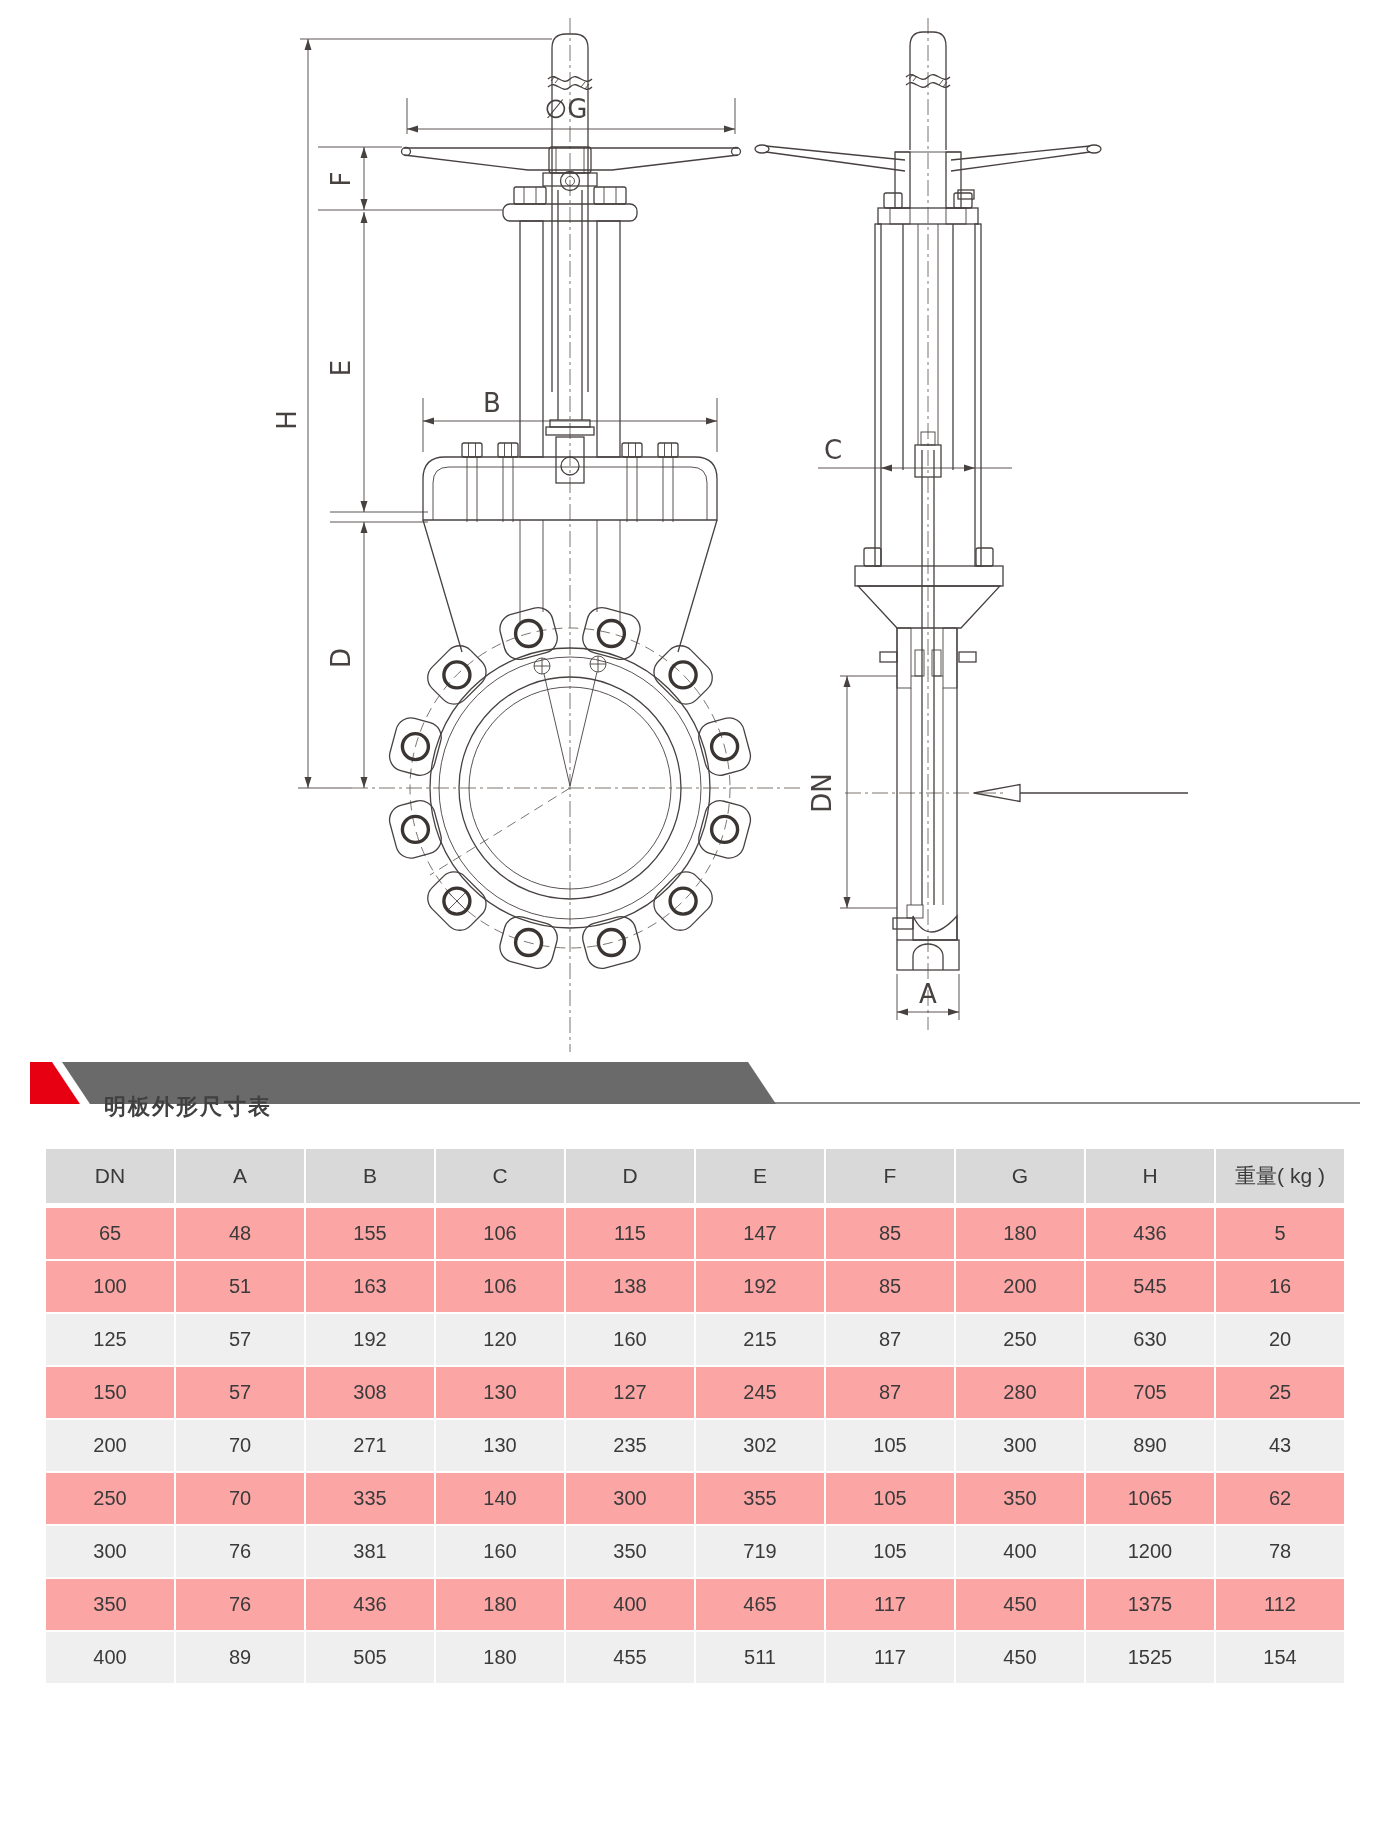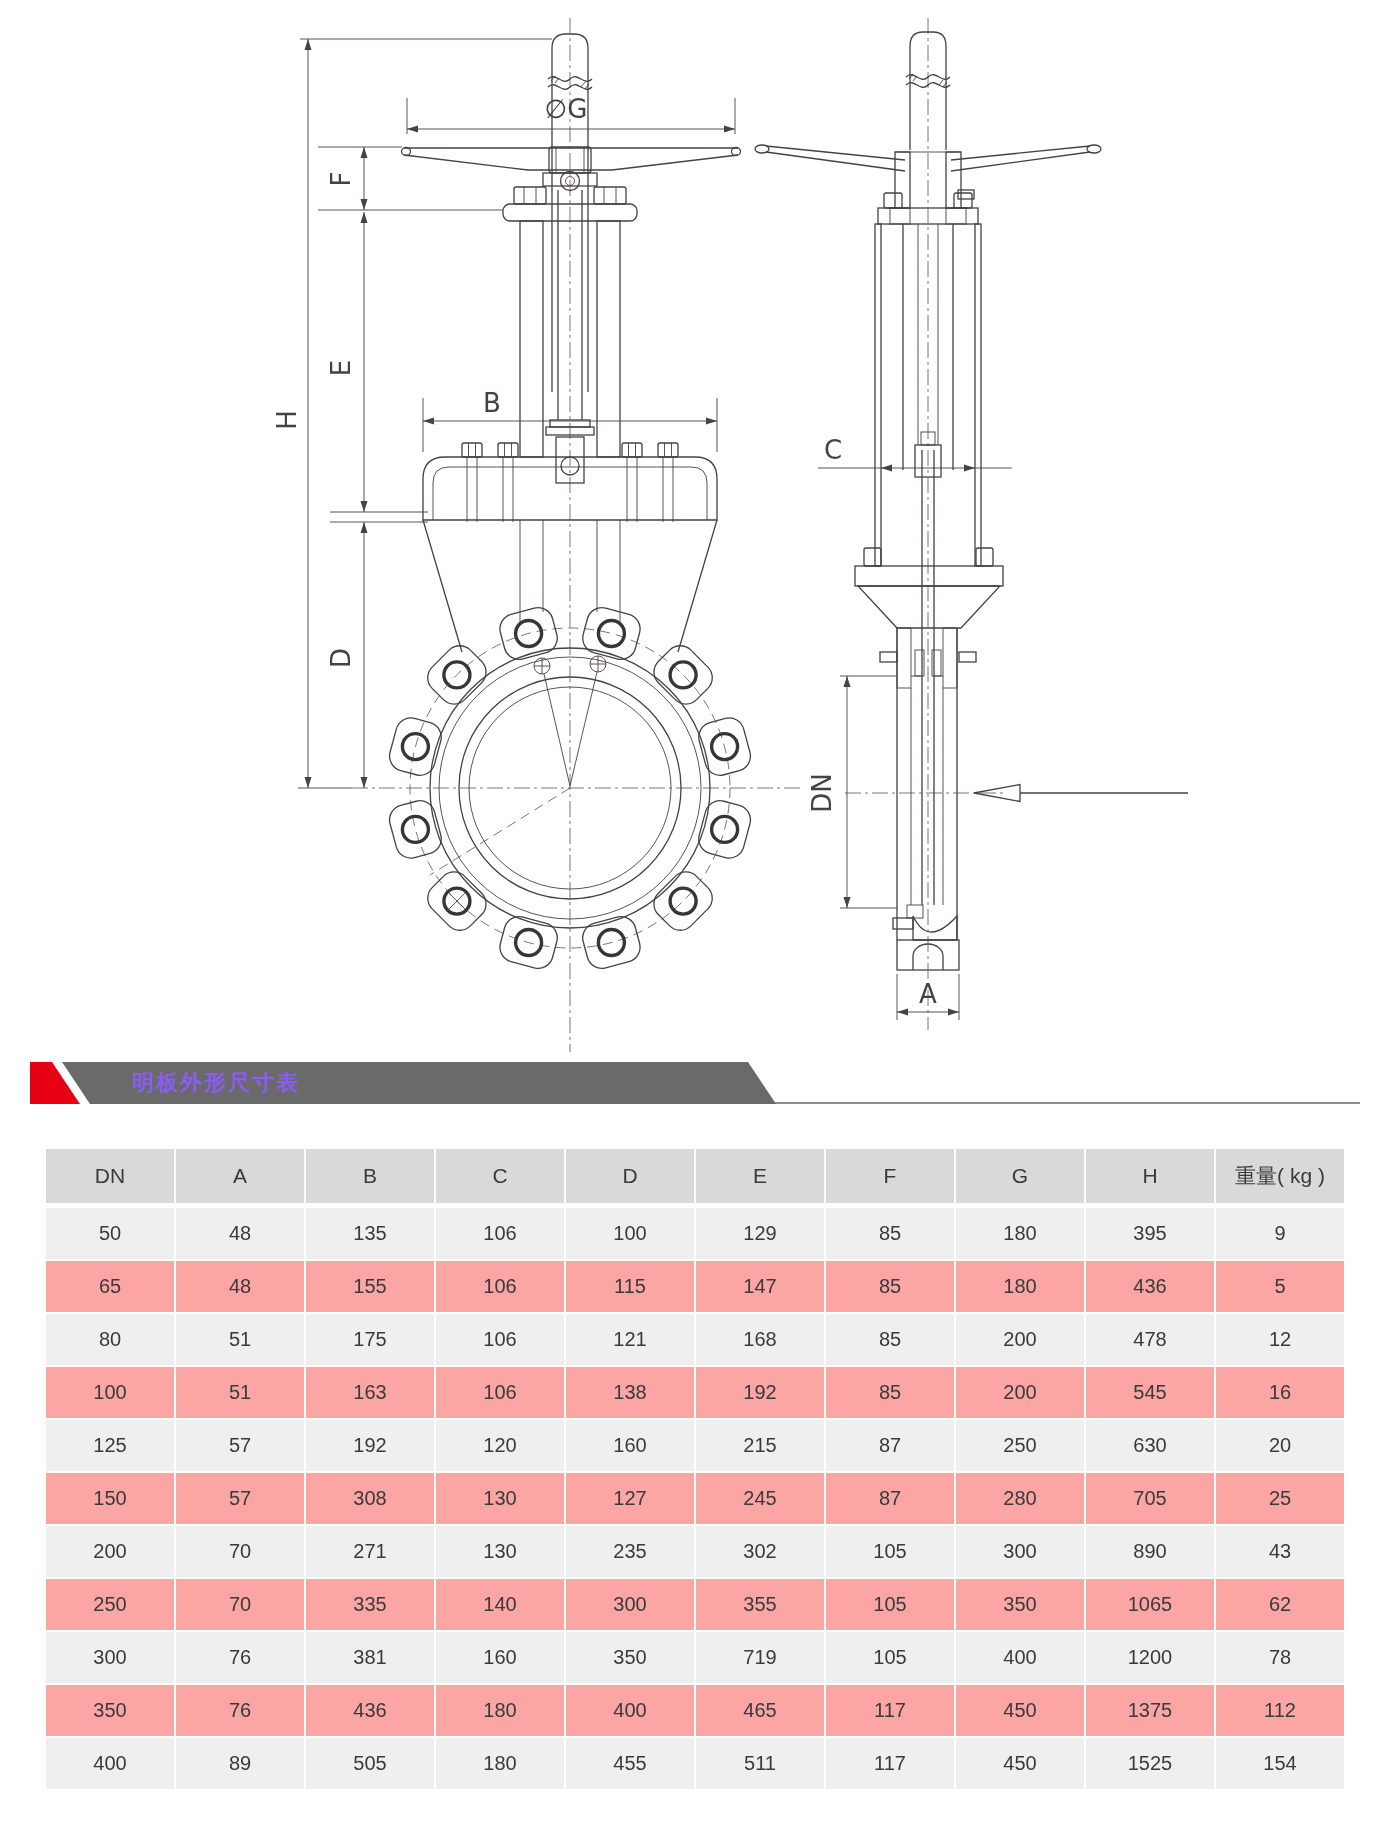--- a/index.html
+++ b/index.html
@@ -13,22 +13,22 @@
   .ar{fill:#474140;stroke:none;}
   .cl{stroke:#6b6560;fill:none;stroke-width:0.9px;stroke-dasharray:16 4 3 4;}
   .dsh{stroke:#6b6560;fill:none;stroke-width:0.9px;stroke-dasharray:10 6;}
   .dim{font-family:"DejaVu Sans",sans-serif;font-size:26px;fill:#474140;}
   
   .bar-red{position:absolute;left:30px;top:1062px;width:50px;height:42px;background:#e60012;
            clip-path:polygon(0 0,22px 0,100% 100%,0 100%);}
   .bar-gray{position:absolute;left:62px;top:1062px;width:714px;height:42px;background:#6a6a6a;
             clip-path:polygon(0 0,686px 0,100% 100%,28px 100%);}
   .bar-line{position:absolute;left:90px;top:1102px;width:1270px;height:2px;background:#8d8d8d;}
-  .bar-title{position:absolute;left:104px;top:1062px;height:42px;line-height:42px;
-             color:#8b5cf6;font-size:22px;font-weight:bold;letter-spacing:2px;margin-left:28px;}
+  .bar-title{position:absolute;left:104px;top:1086px;height:42px;line-height:42px;
+             color:#404040;font-size:22px;font-weight:bold;letter-spacing:2px;}
   
   .dim-table{position:absolute;left:45px;top:1148px;width:1300px;border-collapse:separate;
              border-spacing:0;table-layout:fixed;text-align:center;color:#3a3a3a;}
   .dim-table th{background:#d9d9d9;height:52px;font-weight:normal;font-size:21px;
                 border:1.5px solid #fff;border-bottom:4px solid #fff;}
   .dim-table td{height:49px;font-size:20px;border:1.5px solid #fff;}
   .dim-table tr.shaded td{background:#efefef;}
   .dim-table tr.plain td{background:#fca5a5;}
 </style>
 </head>
@@ -275,55 +275,31 @@
         <th>C</th>
         <th>D</th>
         <th>E</th>
         <th>F</th>
         <th>G</th>
         <th>H</th>
         <th>重量( kg )</th>
       </tr>
     </thead>
     <tbody>
-        <tr class="shaded">
-          <td>50</td>
-          <td>48</td>
-          <td>135</td>
-          <td>106</td>
-          <td>100</td>
-          <td>129</td>
-          <td>85</td>
-          <td>180</td>
-          <td>395</td>
-          <td>9</td>
-        </tr>
         <tr class="plain">
           <td>65</td>
           <td>48</td>
           <td>155</td>
           <td>106</td>
           <td>115</td>
           <td>147</td>
           <td>85</td>
           <td>180</td>
           <td>436</td>
           <td>5</td>
-        </tr>
-        <tr class="shaded">
-          <td>80</td>
-          <td>51</td>
-          <td>175</td>
-          <td>106</td>
-          <td>121</td>
-          <td>168</td>
-          <td>85</td>
-          <td>200</td>
-          <td>478</td>
-          <td>12</td>
         </tr>
         <tr class="plain">
           <td>100</td>
           <td>51</td>
           <td>163</td>
           <td>106</td>
           <td>138</td>
           <td>192</td>
           <td>85</td>
           <td>200</td>

